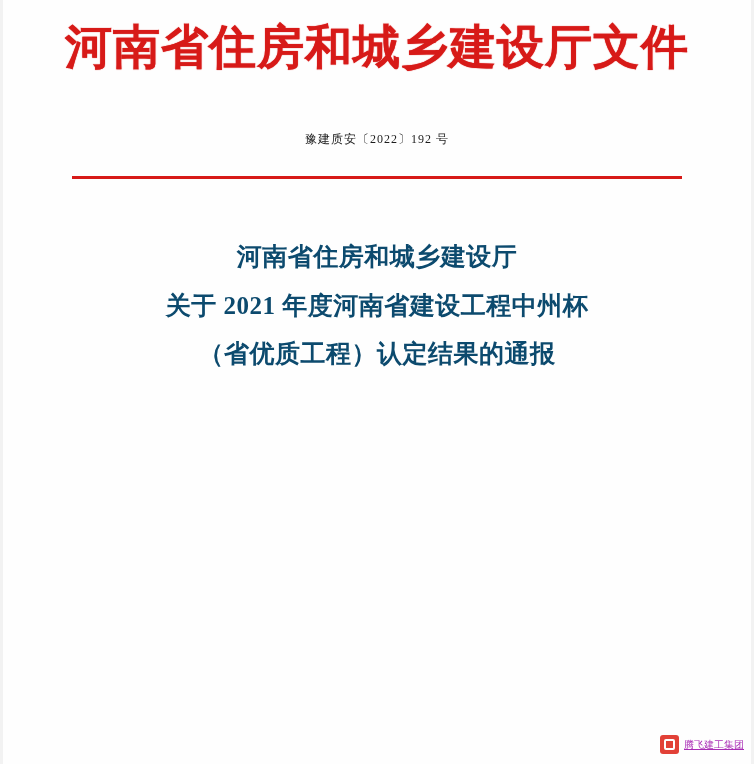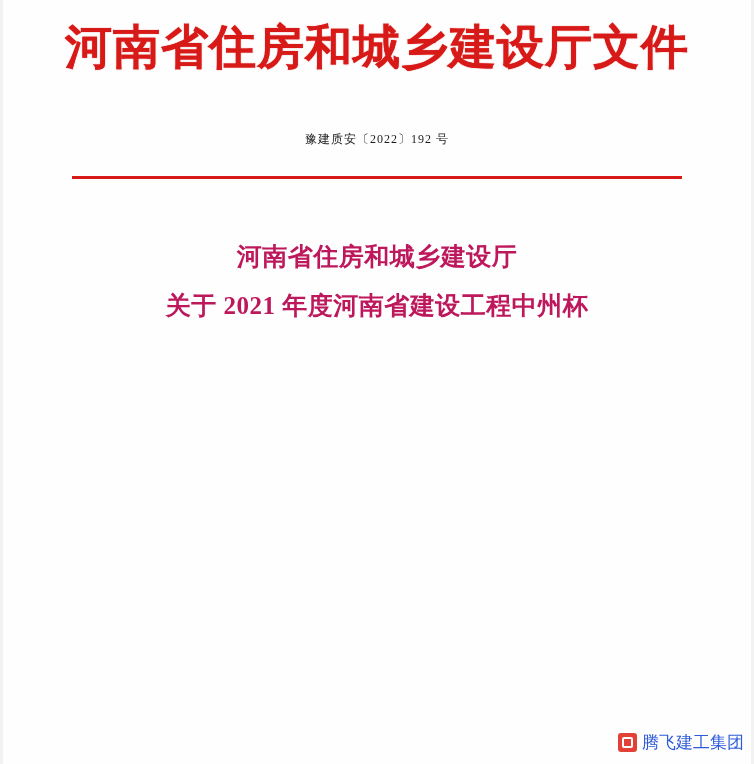--- a/index.html
+++ b/index.html
@@ -54,21 +54,21 @@
   .red-rule {
     margin: 28px 72px 0 72px;
     height: 3px;
     background: #d71a18;
   }
 
   
   .doc-title-block {
     margin-top: 54px;
     text-align: center;
-    color: #be185d;
+    color: #0c4a6e;
   }
   .doc-title-line {
     font-size: 25px;
     font-weight: bold;
     line-height: 1.95;
     letter-spacing: 0.5px;
   }
 
   
   .doc-body {
@@ -110,23 +110,24 @@
     left: 4px;
     top: 4px;
     width: 11px;
     height: 11px;
     border: 2px solid #ffffff;
     border-radius: 2px;
     box-sizing: border-box;
   }
   .wm-text {
     font-family: "Liberation Sans", "DejaVu Sans", sans-serif;
-    font-size: 17px;
-    color: #1d4ed8;
+    font-size: 10px;
+    color: #a21caf;
     white-space: nowrap;
+    text-decoration: underline;
   }
 
   
   .edge-left, .edge-right {
     position: absolute;
     top: 0;
     bottom: 0;
     width: 3px;
     background: #f2f2f2;
   }
@@ -147,20 +148,21 @@
 
   <div class="doc-number-row">
     <span class="doc-number">豫建质安〔2022〕192 号</span>
   </div>
 
   <div class="red-rule"></div>
 
   <div class="doc-title-block">
     <div class="doc-title-line">河南省住房和城乡建设厅</div>
     <div class="doc-title-line">关于 2021 年度河南省建设工程中州杯</div>
+    <div class="doc-title-line">（省优质工程）认定结果的通报</div>
   </div>
 
 
   <div class="wm">
     <span class="wm-badge"></span>
     <span class="wm-text">腾飞建工集团</span>
   </div>
 
 </div>
 

